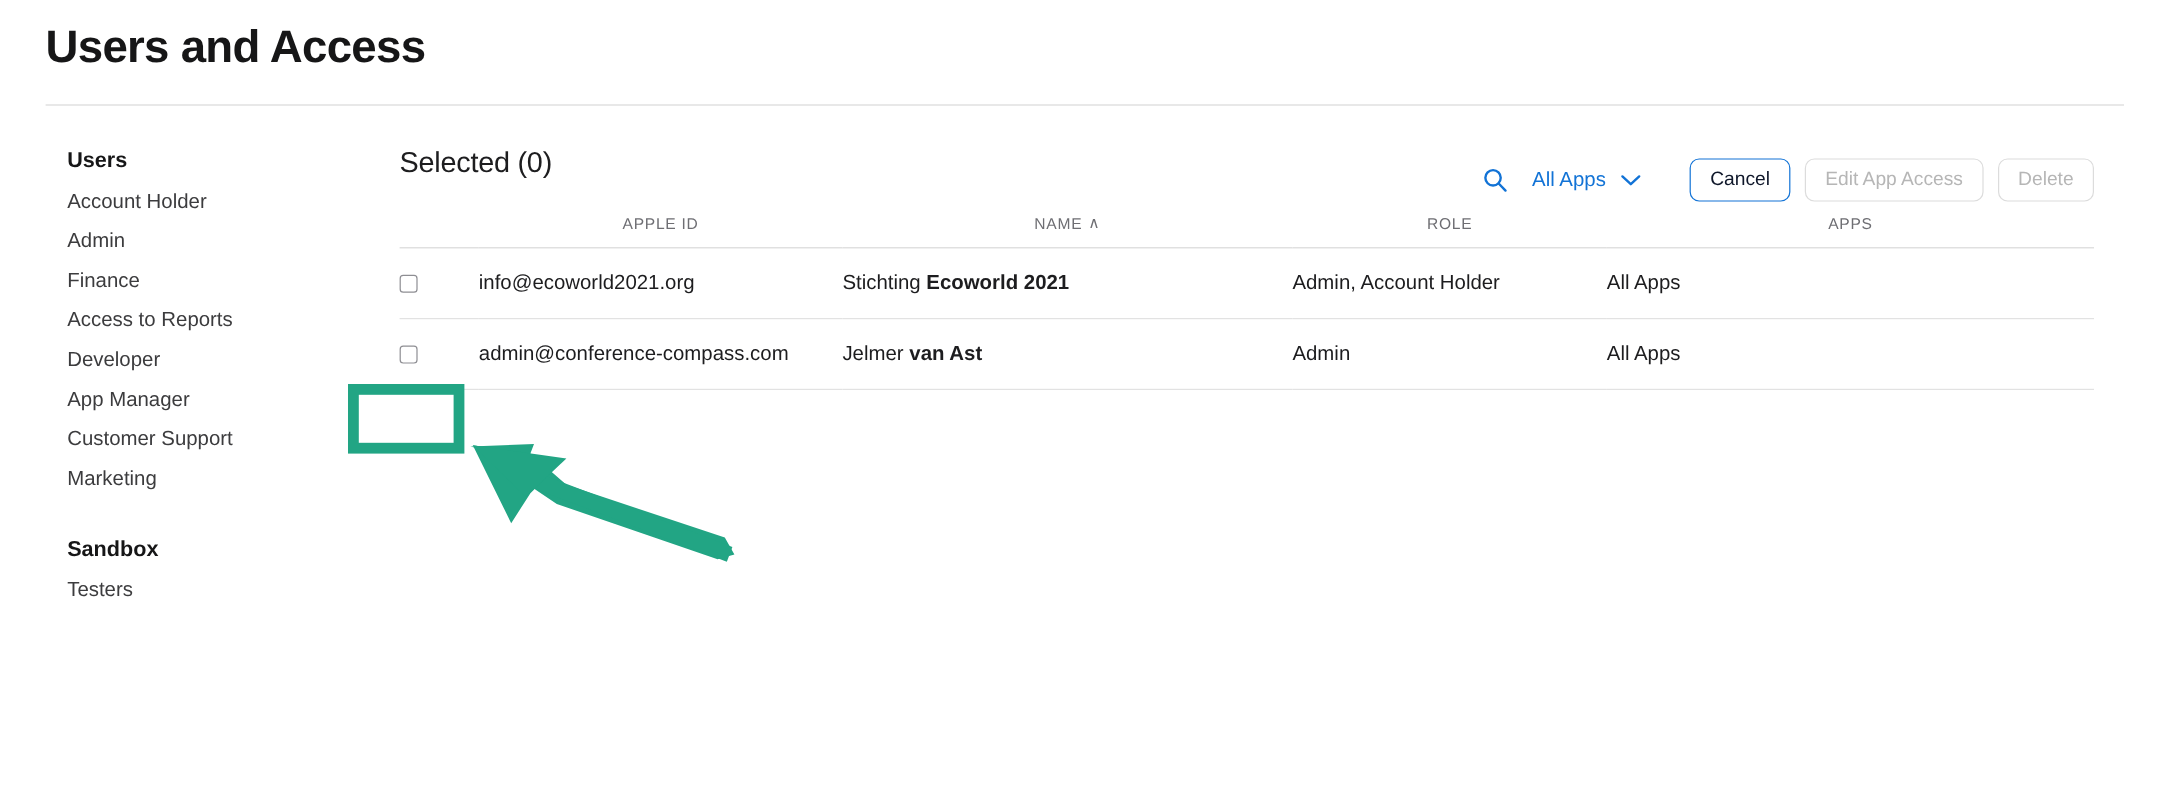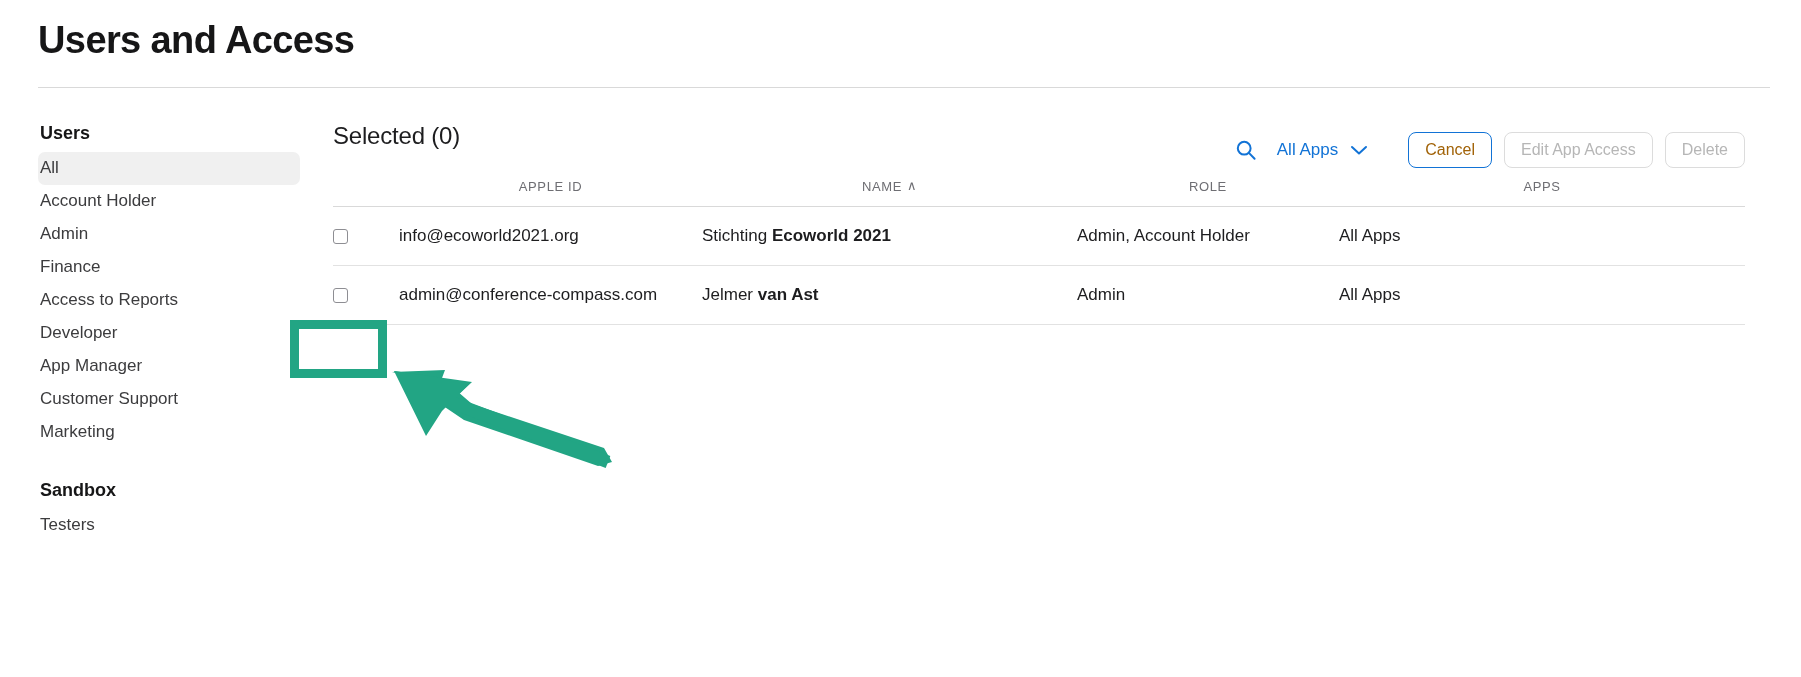--- a/index.html
+++ b/index.html
@@ -64,21 +64,21 @@
     left: 0;
     right: 0;
     bottom: -26px;
     height: 3px;
     background: #1273d6;
   }
 
   
   .sidebar {
     position: absolute;
-    left: 38px;
+    left: 54px;
     top: 122px;
     width: 262px;
   }
   .sidebar-heading {
     font-size: 18px;
     font-weight: bold;
     color: #161617;
     margin: 0 0 8px 0;
     padding-left: 2px;
     line-height: 22px;
@@ -156,21 +156,21 @@
     box-sizing: border-box;
     border: 1.5px solid transparent;
     background: #ffffff;
     white-space: nowrap;
     margin-left: 12px;
     cursor: pointer;
     font-family: "Liberation Sans", sans-serif;
   }
   .btn-primary-outline {
     border-color: #1273d6;
-    color: #a16207;
+    color: #0f172a;
   }
   .btn-disabled {
     border-color: #dcdcdc;
     color: #b6b6b6;
     cursor: default;
   }
 
   
   .user-table {
     width: 1412px;
@@ -243,21 +243,20 @@
 </head>
 <body>
 
 <div class="page-header">
   <h1 class="page-title">Users and Access</h1>
 </div>
 
 <aside class="sidebar">
   <div class="sidebar-heading">Users</div>
   <ul class="sidebar-list">
-    <li class="sidebar-item selected">All</li>
     <li class="sidebar-item">Account Holder</li>
     <li class="sidebar-item">Admin</li>
     <li class="sidebar-item">Finance</li>
     <li class="sidebar-item">Access to Reports</li>
     <li class="sidebar-item">Developer</li>
     <li class="sidebar-item">App Manager</li>
     <li class="sidebar-item">Customer Support</li>
     <li class="sidebar-item">Marketing</li>
   </ul>
   <div class="sidebar-section-gap"></div>

